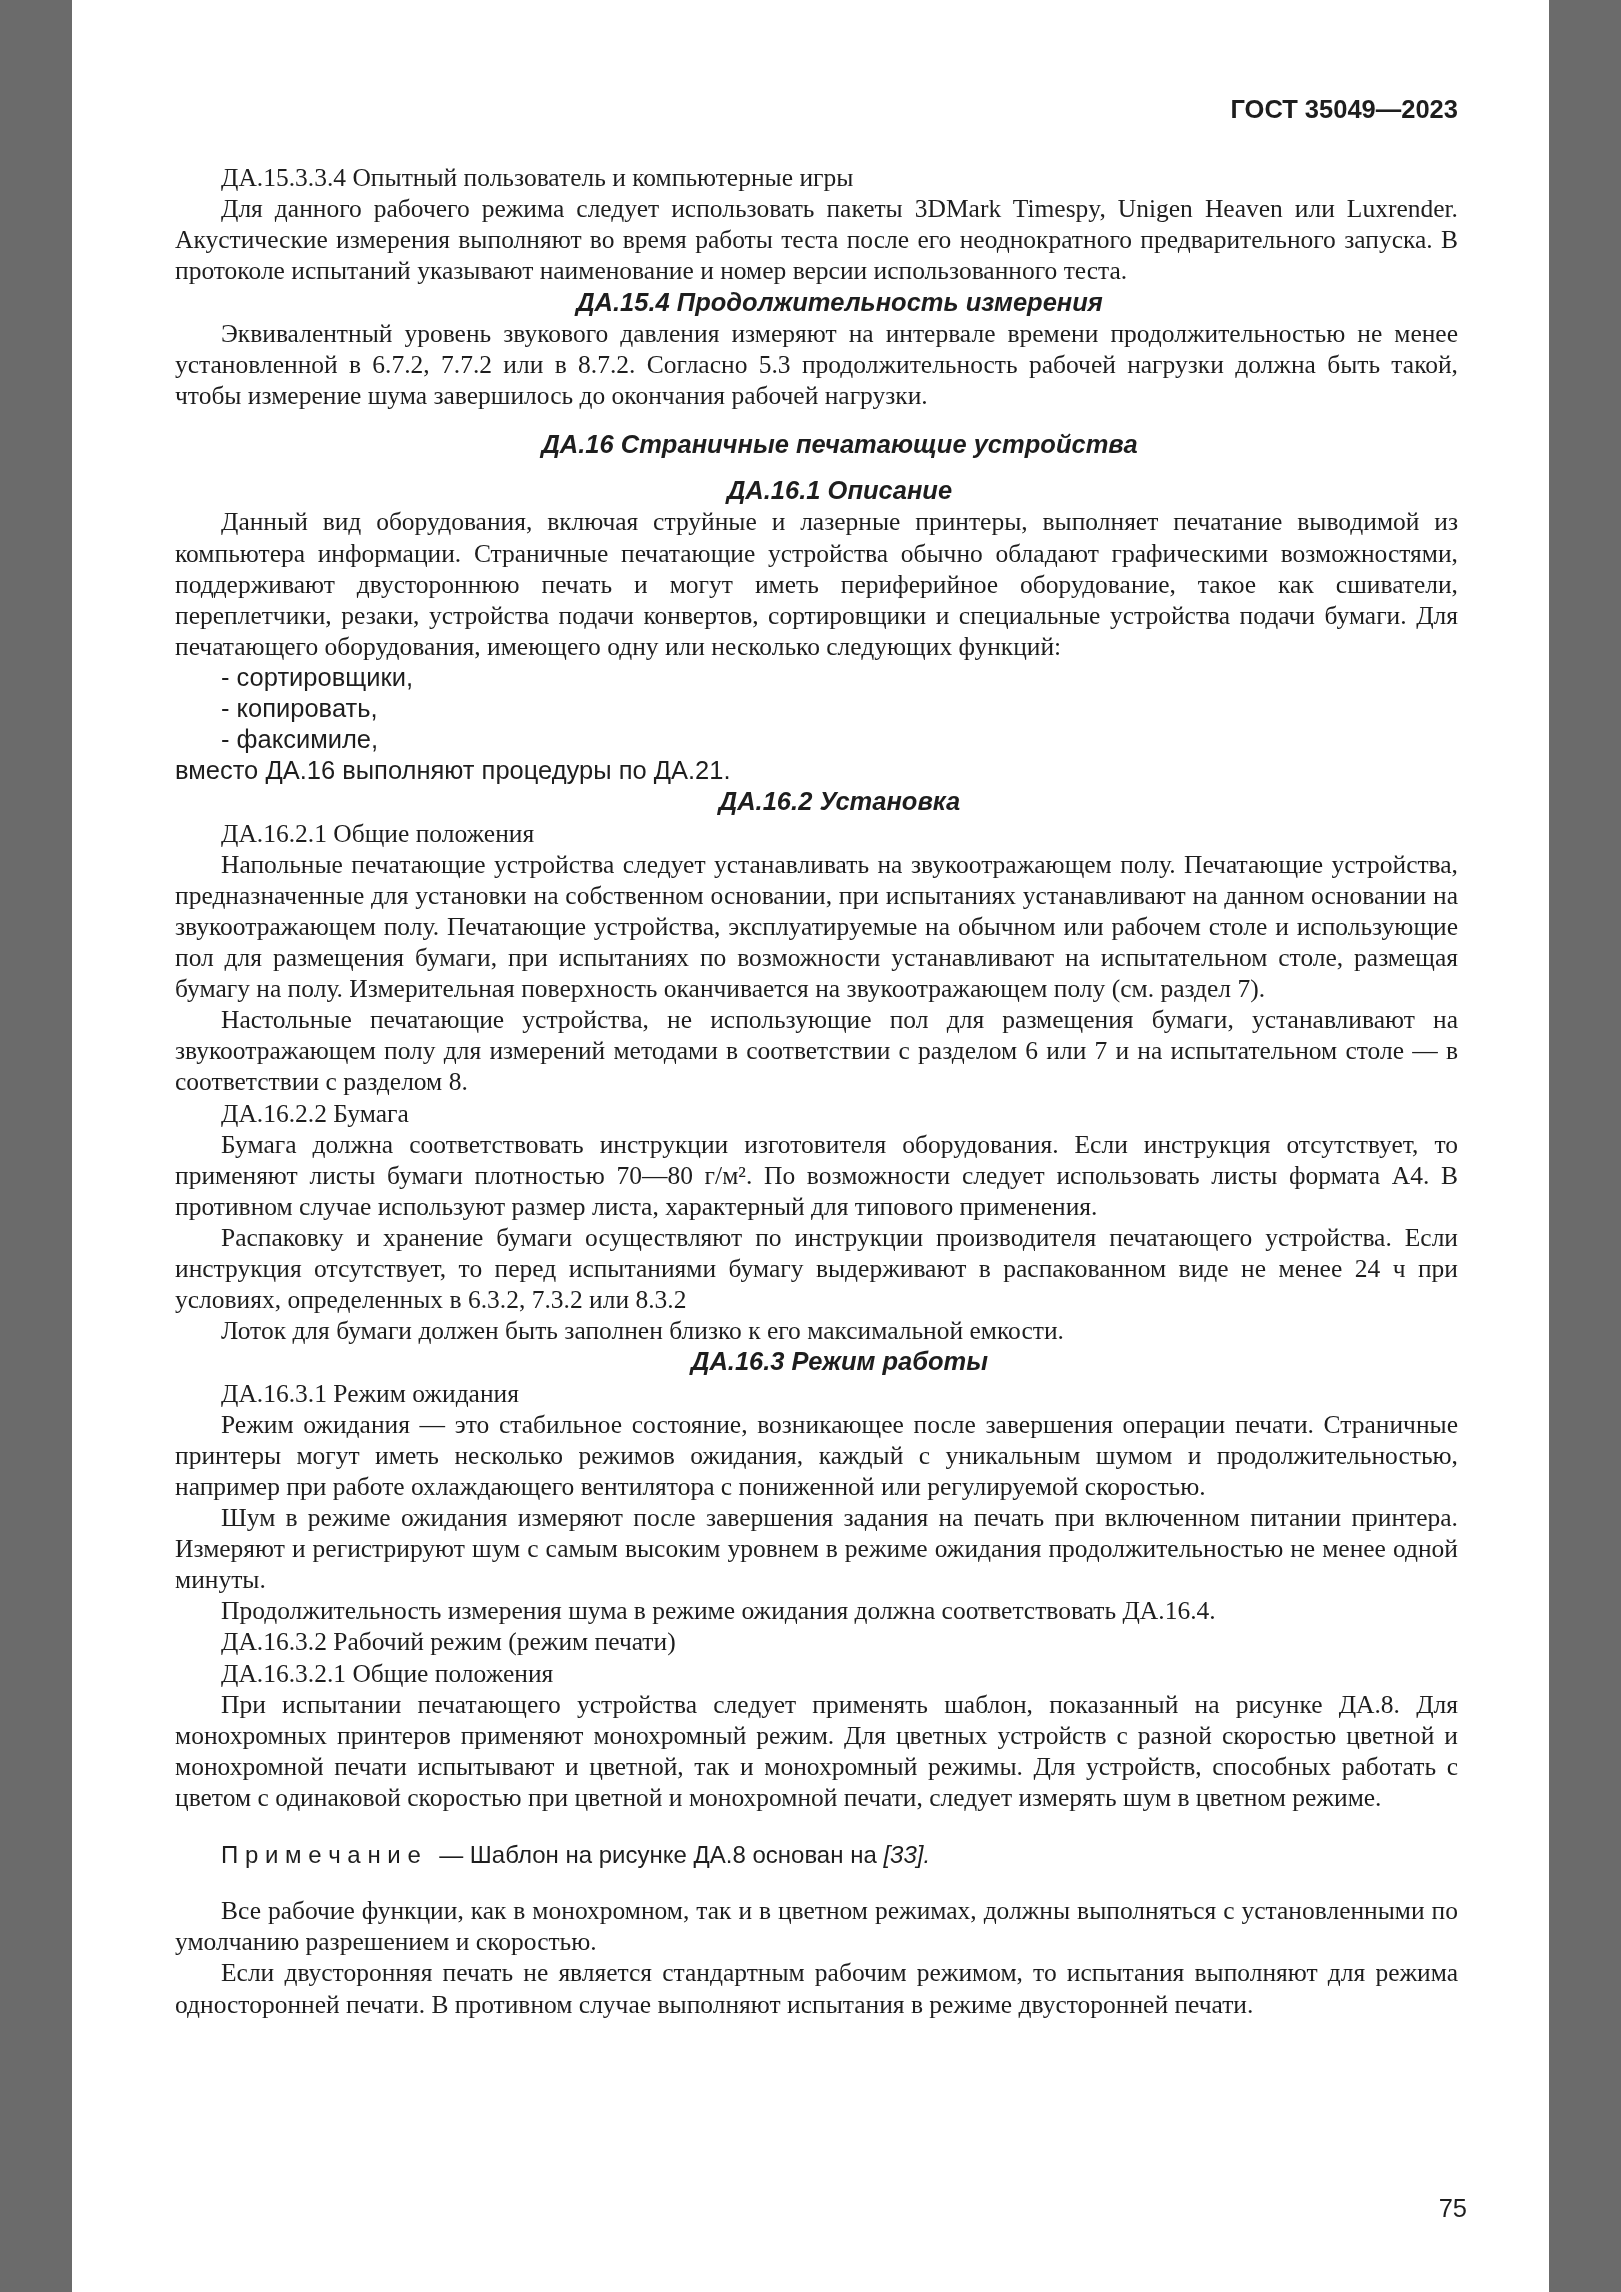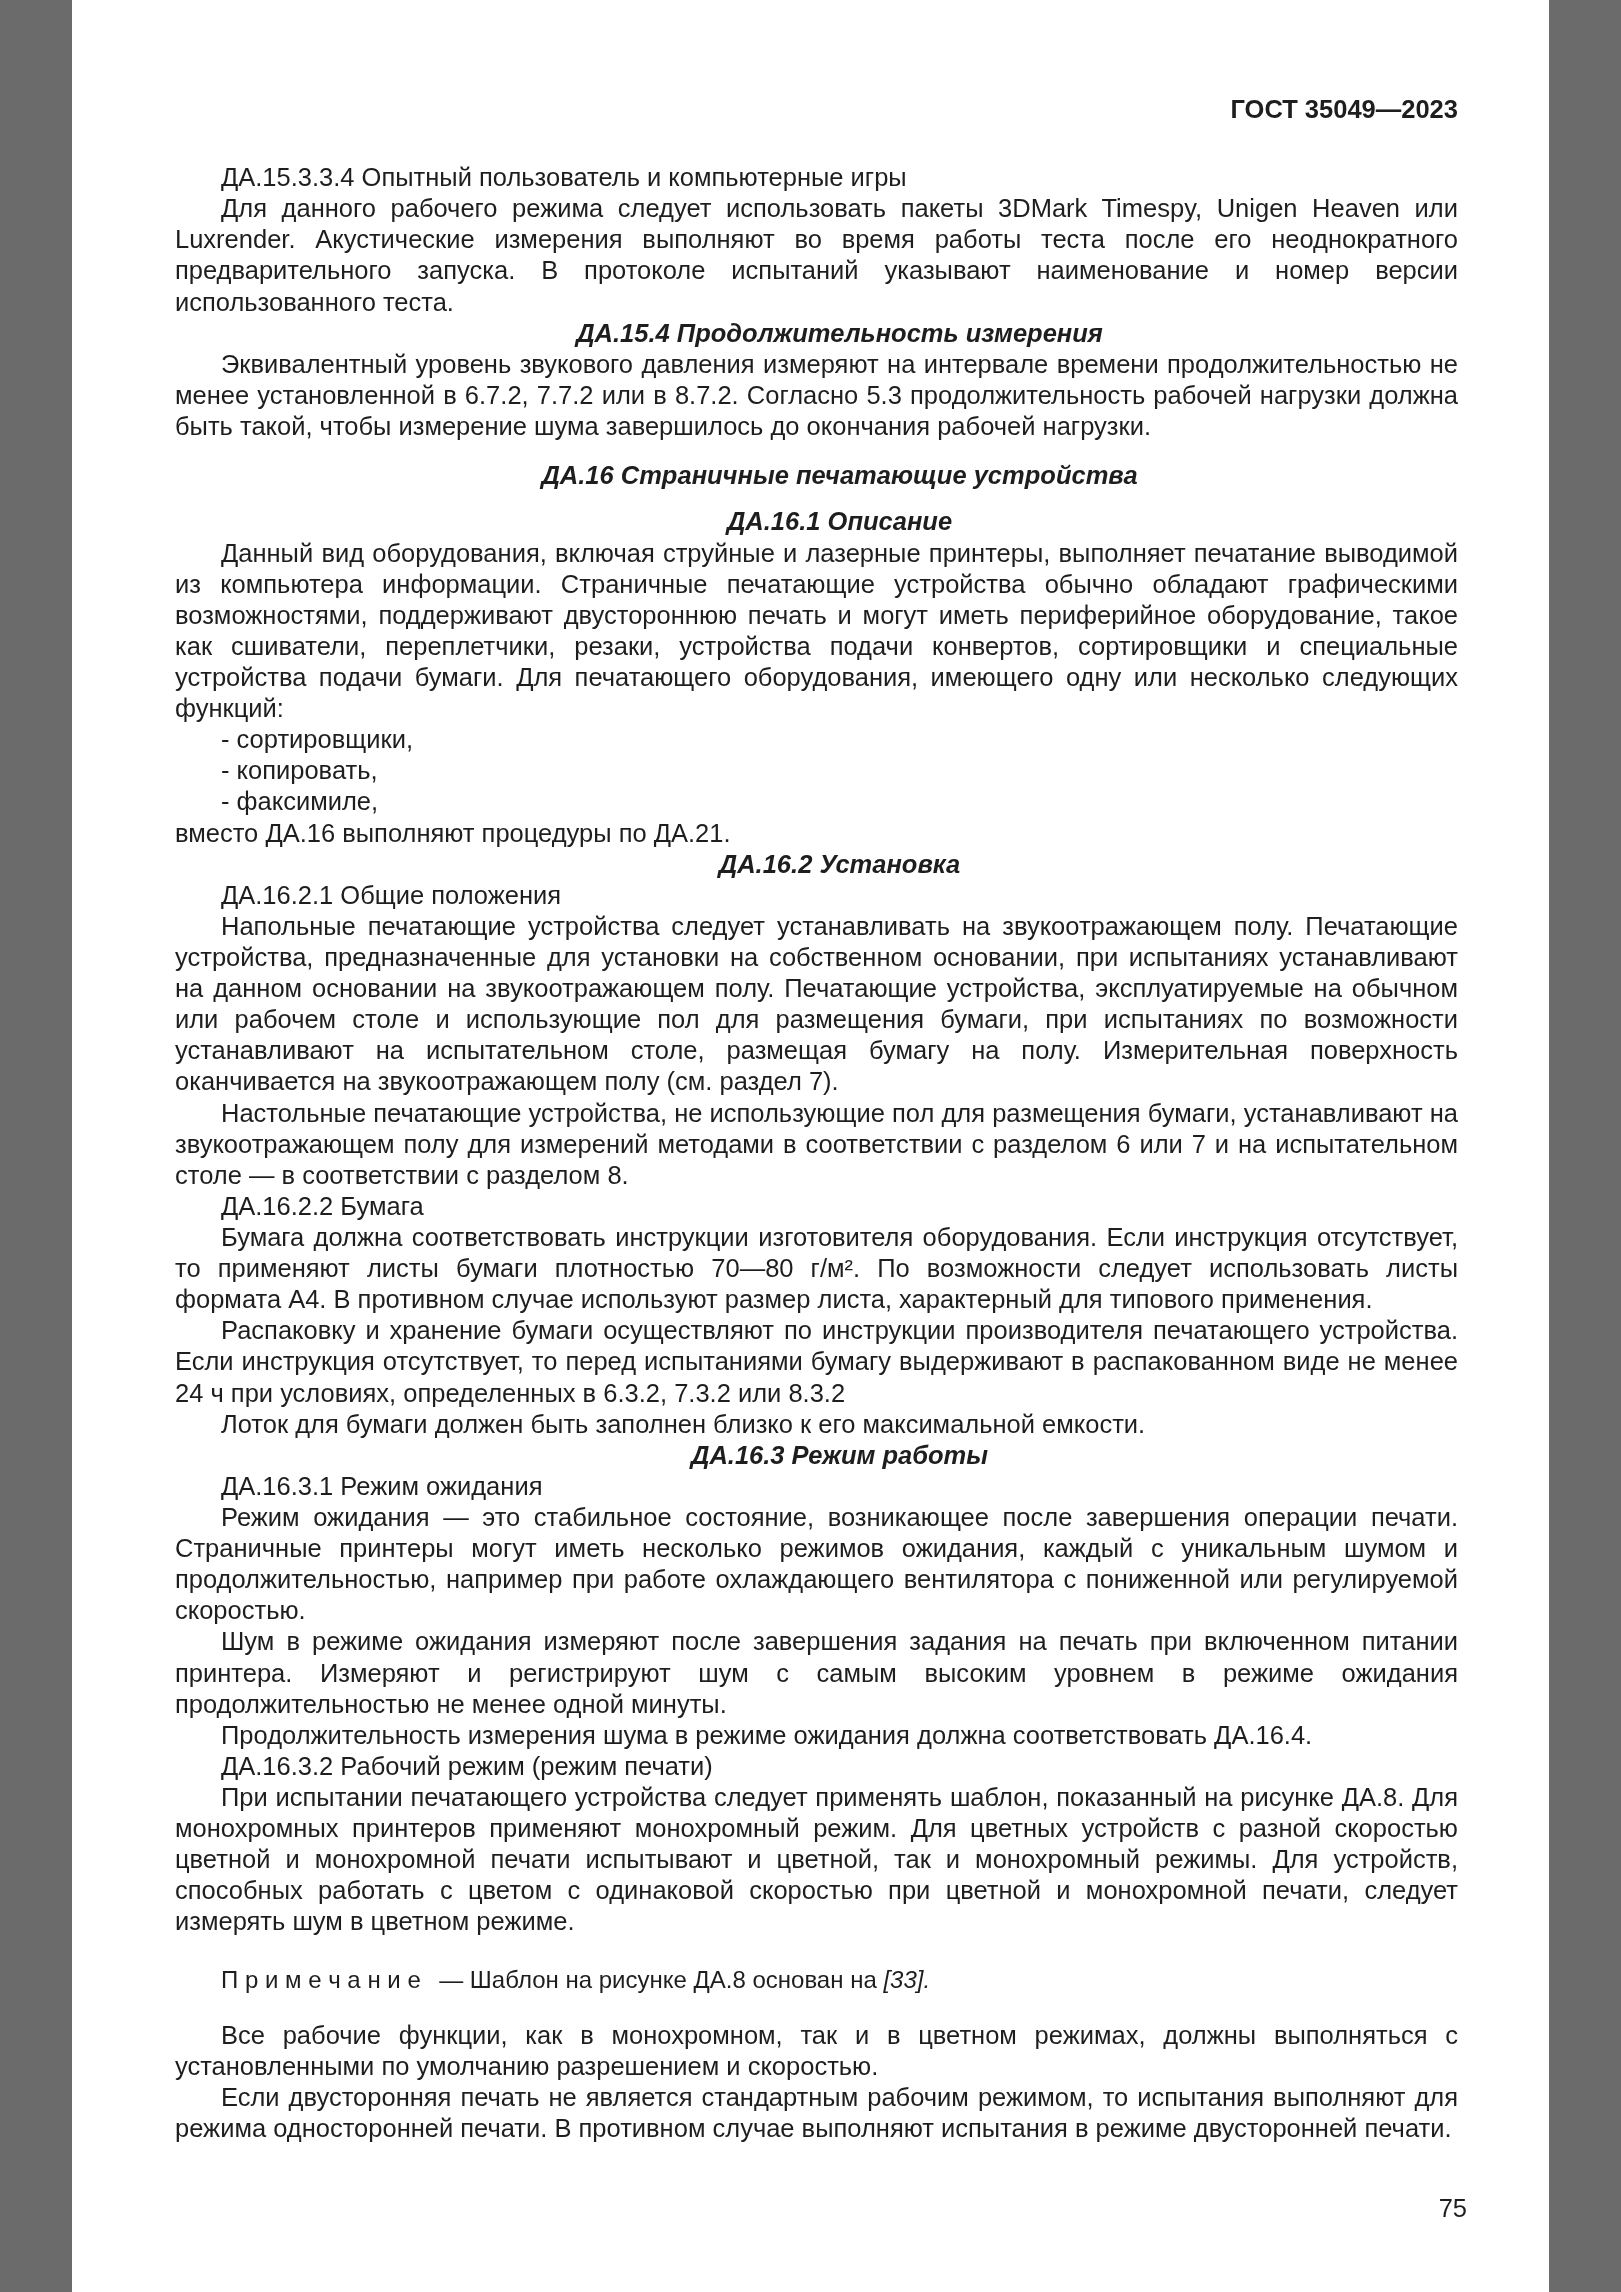--- a/index.html
+++ b/index.html
@@ -25,20 +25,21 @@
     font-weight: bold;
   }
   .content {
     padding: 37px 91px 0 103px;
     box-sizing: border-box;
   }
   .p {
     margin: 0;
     text-indent: 46px;
     text-align: justify;
+    font-family: Liberation Serif, serif;
   }
   .cont {
     margin: 0;
     text-indent: 0;
     text-align: justify;
   }
   .h {
     margin: 0;
     text-indent: 46px;
     font-weight: bold;
@@ -106,20 +107,21 @@
     <p class="p">Бумага должна соответствовать инструкции изготовителя оборудования. Если инструкция отсутствует, то применяют листы бумаги плотностью 70—80 г/м². По возможности следует использовать листы формата А4. В противном случае используют размер листа, характерный для типового применения.</p>
     <p class="p">Распаковку и хранение бумаги осуществляют по инструкции производителя печатающего устройства. Если инструкция отсутствует, то перед испытаниями бумагу выдерживают в распакованном виде не менее 24 ч при условиях, определенных в 6.3.2, 7.3.2 или 8.3.2</p>
     <p class="p">Лоток для бумаги должен быть заполнен близко к его максимальной емкости.</p>
 
     <p class="h">ДА.16.3 Режим работы</p>
     <p class="p">ДА.16.3.1 Режим ожидания</p>
     <p class="p">Режим ожидания — это стабильное состояние, возникающее после завершения операции печати. Страничные принтеры могут иметь несколько режимов ожидания, каждый с уникальным шумом и продолжительностью, например при работе охлаждающего вентилятора с пониженной или регулируемой скоростью.</p>
     <p class="p">Шум в режиме ожидания измеряют после завершения задания на печать при включенном питании принтера. Измеряют и регистрируют шум с самым высоким уровнем в режиме ожидания продолжительностью не менее одной минуты.</p>
     <p class="p">Продолжительность измерения шума в режиме ожидания должна соответствовать ДА.16.4.</p>
     <p class="p">ДА.16.3.2 Рабочий режим (режим печати)</p>
+    <p class="p">ДА.16.3.2.1 Общие положения</p>
     <p class="p">При испытании печатающего устройства следует применять шаблон, показанный на рисунке ДА.8. Для монохромных принтеров применяют монохромный режим. Для цветных устройств с разной скоростью цветной и монохромной печати испытывают и цветной, так и монохромный режимы. Для устройств, способных работать с цветом с одинаковой скоростью при цветной и монохромной печати, следует измерять шум в цветном режиме.</p>
 
     <p class="note">
       <span class="note-label">П р и м е ч а н и е</span>
       <span class="note-text">— Шаблон на рисунке ДА.8 основан на</span>
       <span class="note-ref">[33].</span>
     </p>
 
     <p class="p">Все рабочие функции, как в монохромном, так и в цветном режимах, должны выполняться с установленными по умолчанию разрешением и скоростью.</p>
     <p class="p">Если двусторонняя печать не является стандартным рабочим режимом, то испытания выполняют для режима односторонней печати. В противном случае выполняют испытания в режиме двусторонней печати.</p>

